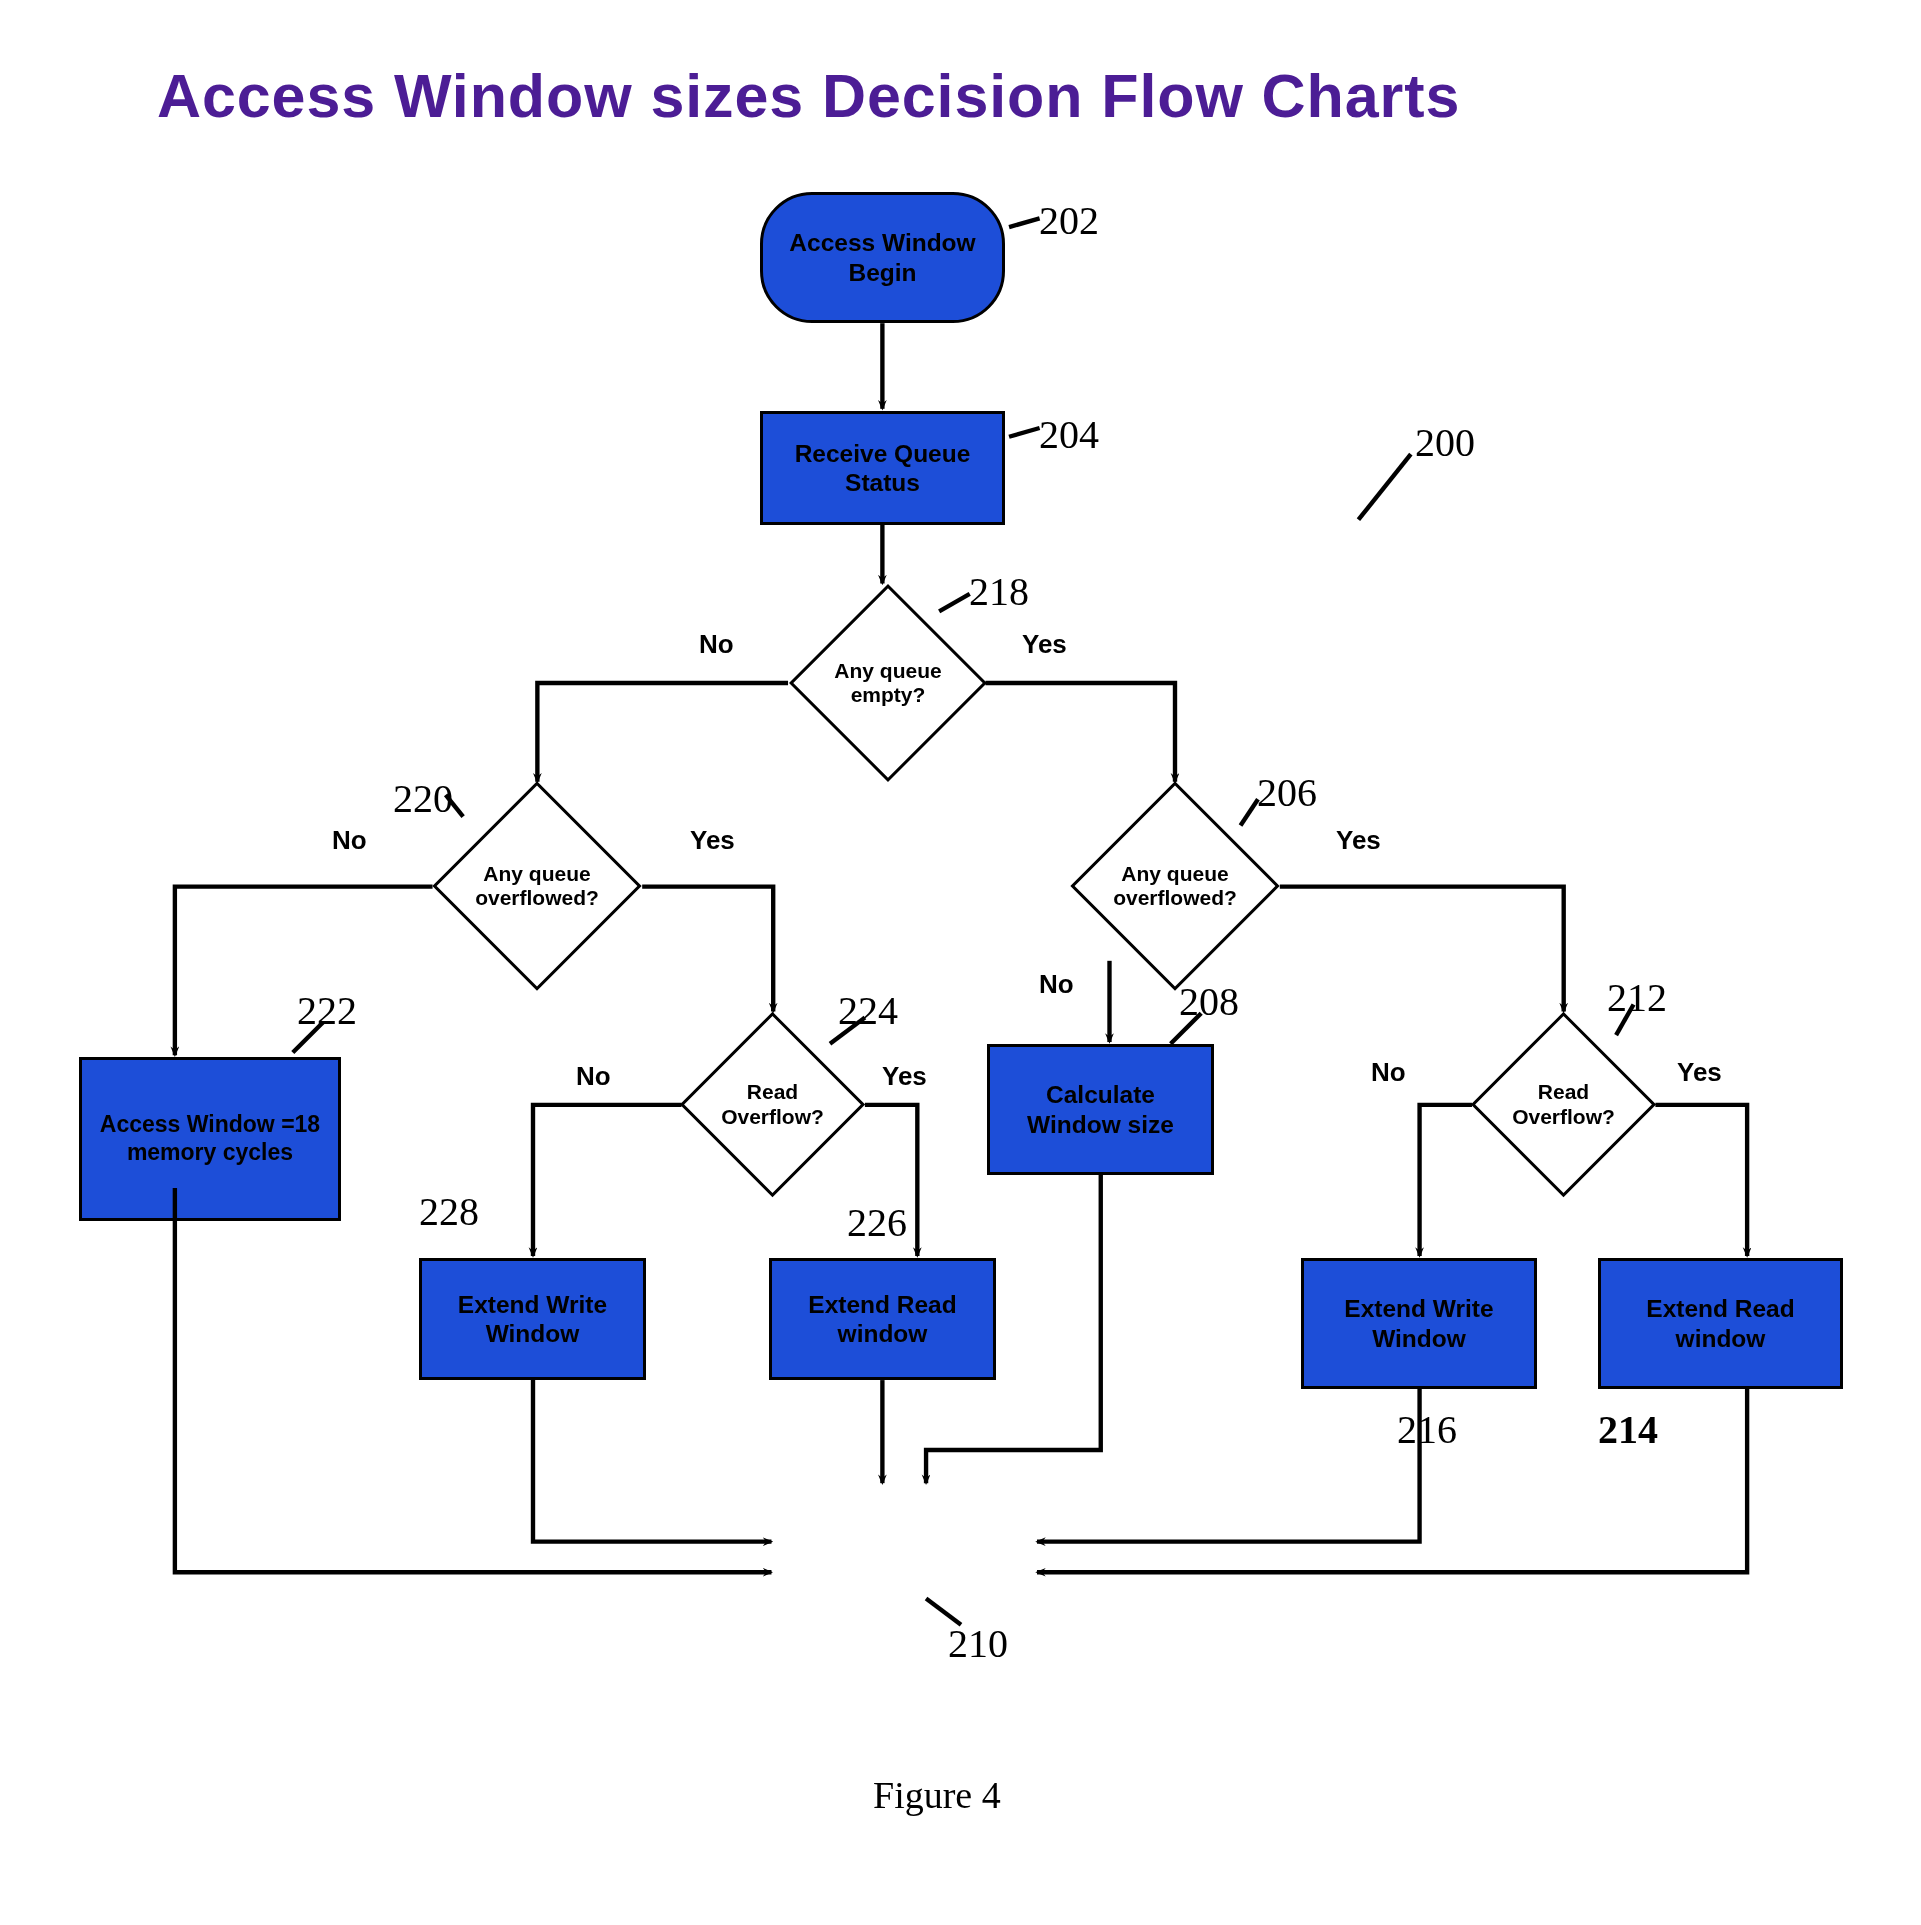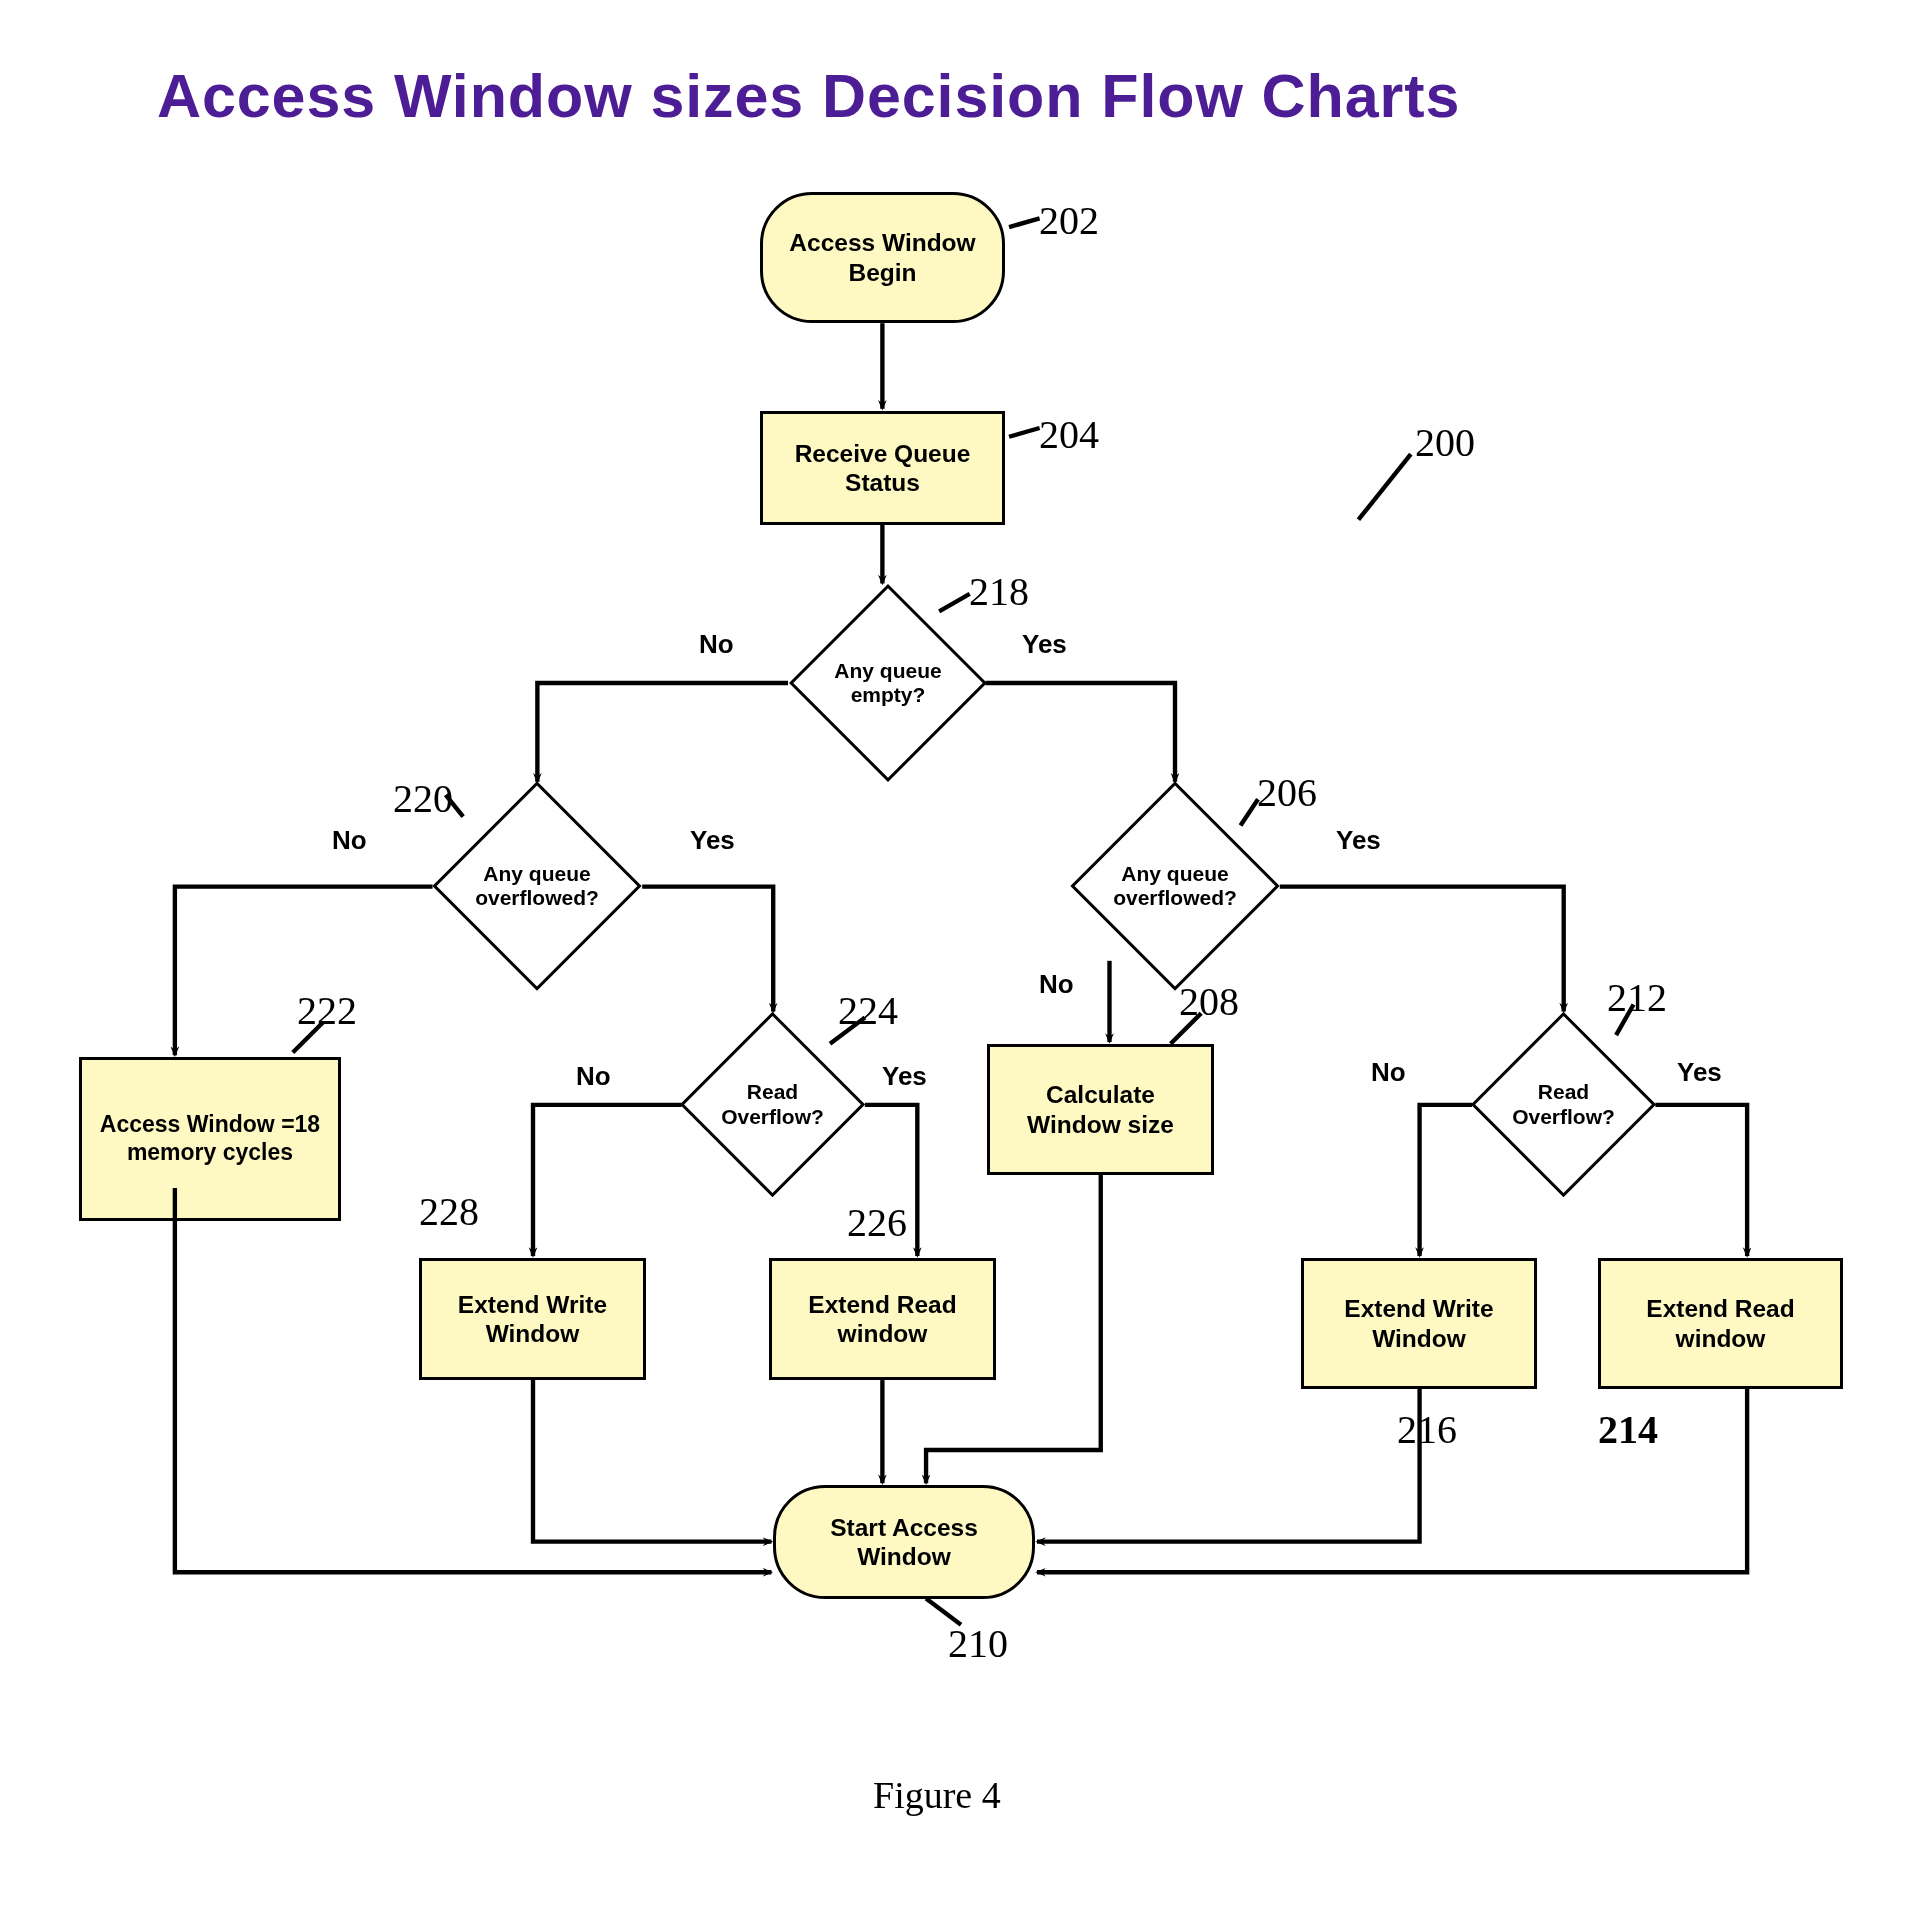--- a/index.html
+++ b/index.html
@@ -24,21 +24,21 @@
     text-align: center;
   }
   .figcap {
     position: absolute;
     font-size: 38px;
     font-family: "Times New Roman", serif;
     color: #000;
   }
   .node {
     position: absolute;
-    background: #fef9c3;
+    background: #1d4ed8;
     border: 3.5px solid #000;
     display: flex;
     align-items: center;
     justify-content: center;
     text-align: center;
     font-weight: bold;
     box-sizing: border-box;
     line-height: 1.2;
   }
   .terminator { border-radius: 52px; font-size: 24.5px; padding: 5.2px 8.7px;}
@@ -176,23 +176,20 @@
   <div class="node process" style="left:1301px; top:1258px; width:236px; height:131px;">
     <span>Extend Write Window</span>
   </div>
   <div class="ref" style="left:1397px; top:1406px;">216</div>
 
   <div class="node process" style="left:1598px; top:1258px; width:245px; height:131px;">
     <span>Extend Read window</span>
   </div>
   <div class="ref" style="left:1598px; top:1406px;font-weight:bold;">214</div>
 
-  <div class="node terminator" style="left:773px; top:1485px; width:262px; height:114px;">
-    <span>Start Access Window</span>
-  </div>
   <div class="ref" style="left:948px; top:1620px;">210</div>
 
   <div class="figcap" style="left:873px; top:1773px;">Figure 4</div>
 
   <svg class="wires" viewBox="0 0 2200 2205" width="1922" height="1926">
     <defs>
       <marker id="ah" markerWidth="12" markerHeight="12" refX="10" refY="5" orient="auto" markerUnits="userSpaceOnUse">
         <path d="M0,0 L12,5 L0,10 L4,5 z" fill="#000"></path>
       </marker>
     </defs>

